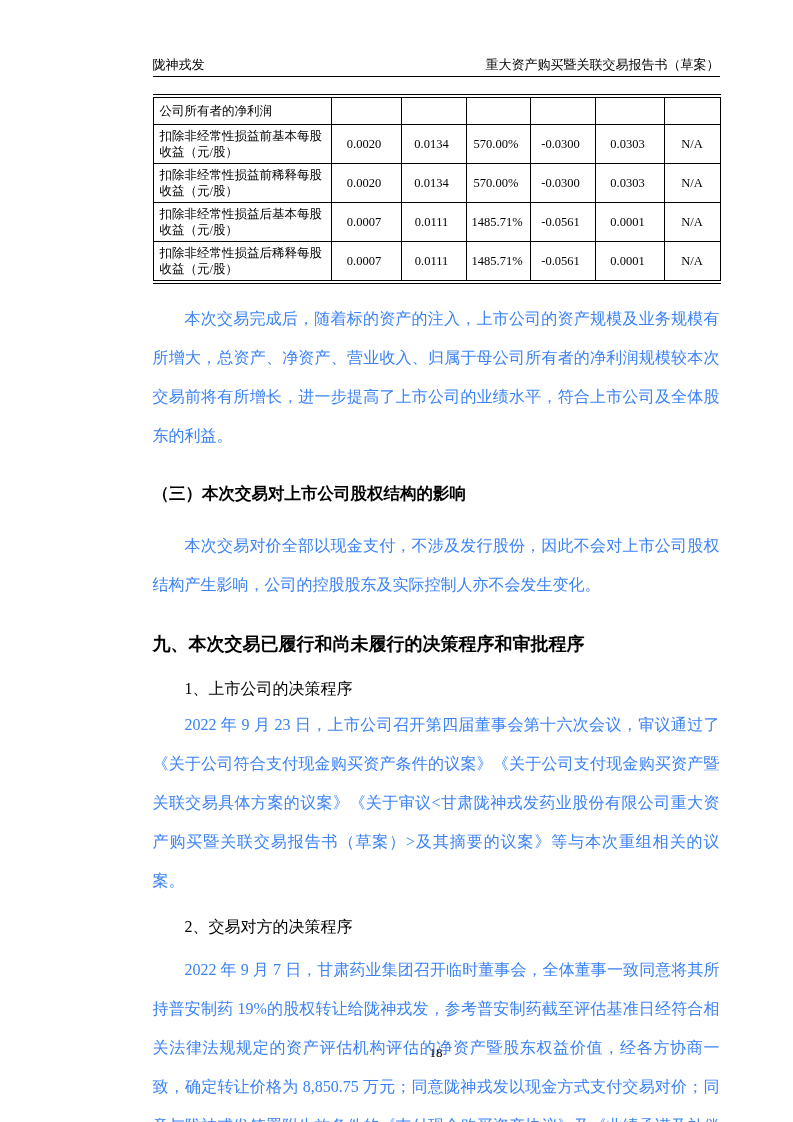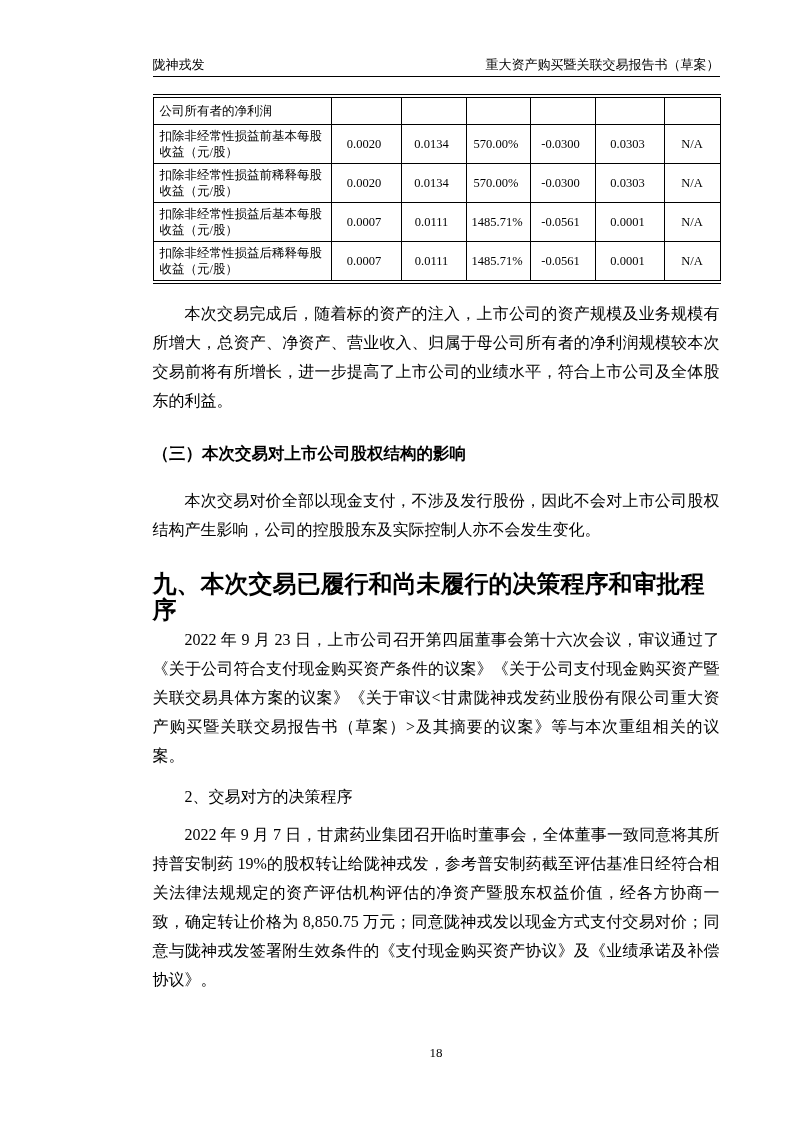--- a/index.html
+++ b/index.html
@@ -50,40 +50,40 @@
     overflow: hidden;
   }
   table.fin td.lbl { text-align: left; padding-left: 6px; }
   table.fin td.num { text-align: center; padding-right: 9px; font-size: 12.5px; }
   table.fin td.na  { text-align: center; }
   table.fin tr.r0 td { height: 28px; }
   table.fin tr.rr td { height: 35px; }
   
   p.para {
     font-size: 16px;
-    line-height: 29px;
+    line-height: 39px;
     text-align: justify;
     text-indent: 2em;
-    color: #000000;
+    color: #3b82f6;
   }
   .p1 { margin-top: 15px; }
   .p2 { margin-top: 21px; }
   .p3 { margin-top: 2px; }
   .p4 { margin-top: 9px; }
   h3.hsub {
     font-family: "Liberation Sans", "DejaVu Sans", sans-serif;
     font-weight: bold;
     font-size: 16.5px;
     line-height: 23px;
     margin-top: 27px;
   }
   h2.hmain {
     font-family: "Liberation Sans", "DejaVu Sans", sans-serif;
     font-weight: bold;
-    font-size: 24px;
+    font-size: 18px;
     line-height: 26px;
     margin-top: 27px;
   }
   h3.hsub2 { margin-top: 31px; }
   p.item {
     font-size: 16px;
     line-height: 29px;
     text-indent: 2em;
   }
   .i1 { margin-top: 17px; }
@@ -170,20 +170,21 @@
 
     <p class="para p1">本次交易完成后，随着标的资产的注入，上市公司的资产规模及业务规模有所增大，总资产、净资产、营业收入、归属于母公司所有者的净利润规模较本次交易前将有所增长，进一步提高了上市公司的业绩水平，符合上市公司及全体股东的利益。</p>
 
     <h3 class="hsub">（三）本次交易对上市公司股权结构的影响</h3>
 
     <p class="para p2">本次交易对价全部以现金支付，不涉及发行股份，因此不会对上市公司股权结构产生影响，公司的控股股东及实际控制人亦不会发生变化。</p>
 
     <h2 class="hmain">九、本次交易已履行和尚未履行的决策程序和审批程序</h2>
 
 
+    <p class="item i1">1、上市公司的决策程序</p>
 
     <p class="para p3">2022 年 9 月 23 日，上市公司召开第四届董事会第十六次会议，审议通过了《关于公司符合支付现金购买资产条件的议案》《关于公司支付现金购买资产暨关联交易具体方案的议案》《关于审议&lt;甘肃陇神戎发药业股份有限公司重大资产购买暨关联交易报告书（草案）&gt;及其摘要的议案》等与本次重组相关的议案。</p>
 
     <p class="item i2">2、交易对方的决策程序</p>
 
     <p class="para p4">2022 年 9 月 7 日，甘肃药业集团召开临时董事会，全体董事一致同意将其所持普安制药 19%的股权转让给陇神戎发，参考普安制药截至评估基准日经符合相关法律法规规定的资产评估机构评估的净资产暨股东权益价值，经各方协商一致，确定转让价格为 8,850.75 万元；同意陇神戎发以现金方式支付交易对价；同意与陇神戎发签署附生效条件的《支付现金购买资产协议》及《业绩承诺及补偿协议》。</p>
 
   </div>
 
   <div class="footer">

